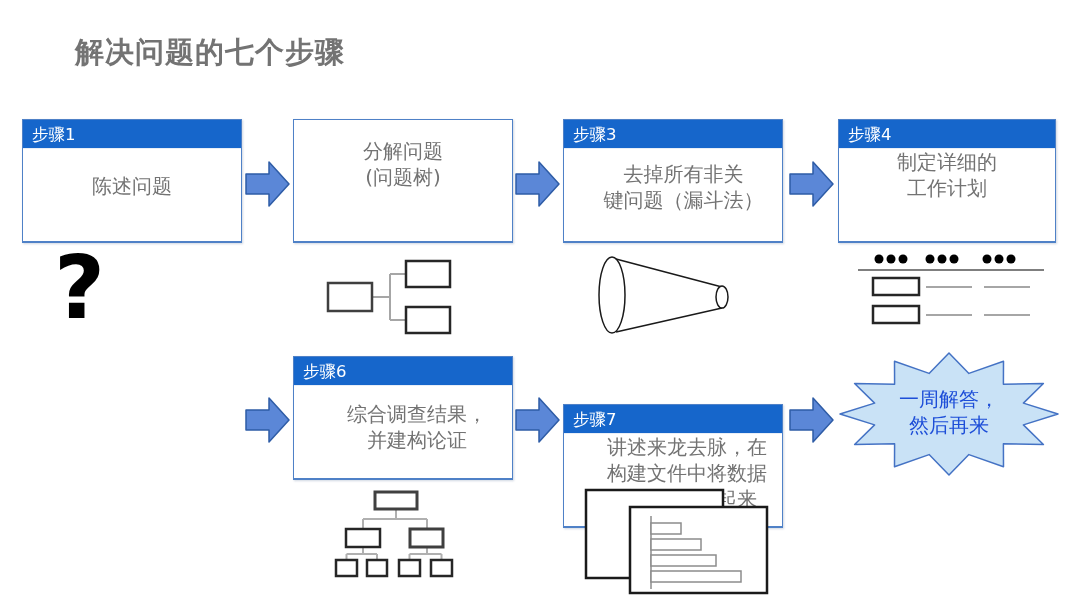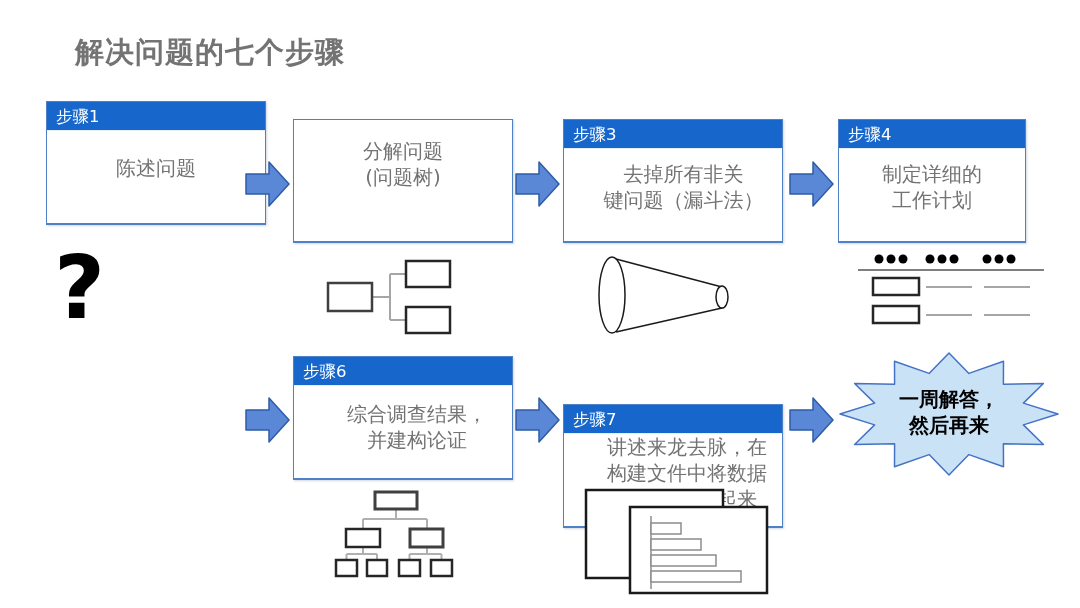--- a/index.html
+++ b/index.html
@@ -19,44 +19,44 @@
   .step-header{
     height:29px;line-height:29px;background:#1666cb;color:#ffffff;
     font-size:16.5px;padding-left:9px;box-sizing:border-box;
     border-bottom:1px solid #e8eef7;
   }
   .step-body{
     font-size:20px;line-height:1.3;color:#737373;white-space:pre-line;
   }
   .ctr{text-align:center;}
   .lft{text-align:center;}
-  .pos-s1{left:22px;top:101px;margin-left:24px;}   .pos-s1 .step-body{padding-top:24px;}
+  .pos-s1{left:22px;top:119px;}   .pos-s1 .step-body{padding-top:24px;}
   .pos-s2{left:293px;top:119px;}  .pos-s2 .step-body{padding-top:18px;}
   .pos-s3{left:563px;top:119px;}  .pos-s3 .step-body{padding-top:12px;padding-left:21px;}
-  .pos-s4{left:838px;top:119px;width:188px;} .pos-s4 .step-body{padding-top:12px;}
+  .pos-s4{left:838px;top:119px;width:218px;} .pos-s4 .step-body{padding-top:0;}
   .pos-s5{left:22px;top:356px;}   .pos-s5 .step-body{padding-top:24px;}
   .pos-s6{left:293px;top:356px;}  .pos-s6 .step-body{padding-top:15px;padding-left:28px;}
   .pos-s7{left:563px;top:356px;margin-top:48px;}  .pos-s7 .step-body{padding-left:28px;}
   .flow-arrow{position:absolute;width:46px;height:48px;}
   .a1{left:245px;top:160px;} .a2{left:515px;top:160px;} .a3{left:789px;top:160px;}
   .a4{left:245px;top:396px;} .a5{left:515px;top:396px;} .a6{left:789px;top:396px;}
   .qmark{
     position:absolute;left:54px;top:244px;font-size:88px;font-weight:700;
     color:#000;line-height:1;
   }
   .icon-svg{position:absolute;}
   .tree-icon{left:318px;top:252px;}
   .funnel-icon{left:590px;top:253px;}
   .plan-icon{left:848px;top:250px;}
   .org-icon{left:330px;top:486px;}
   .slides-icon{left:583px;top:486px;}
   .burst-svg{position:absolute;left:836px;top:350px;}
   .burst-label{
     position:absolute;left:836px;top:386px;width:226px;text-align:center;
-    font-size:20px;line-height:1.3;white-space:pre-line;color:#000000;font-weight:bold;
+    font-size:20px;line-height:1.3;white-space:pre-line;color:#1d4ed8;
   }
 </style>
 </head>
 <body>
 
 <div class="canvas">
 
   <div class="page-title">解决问题的七个步骤</div>
 
   <div class="step-box pos-s1">

